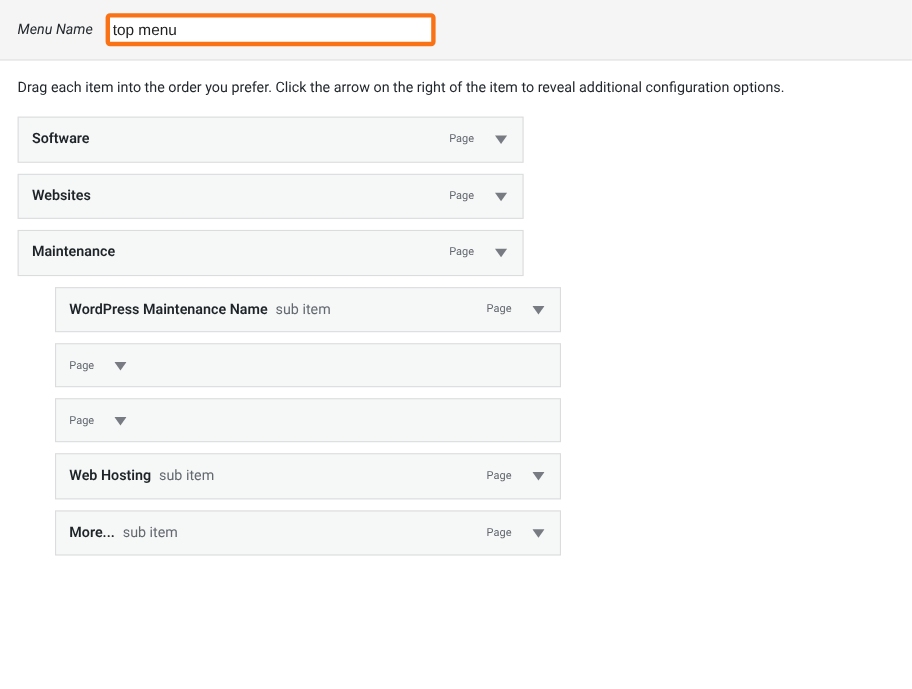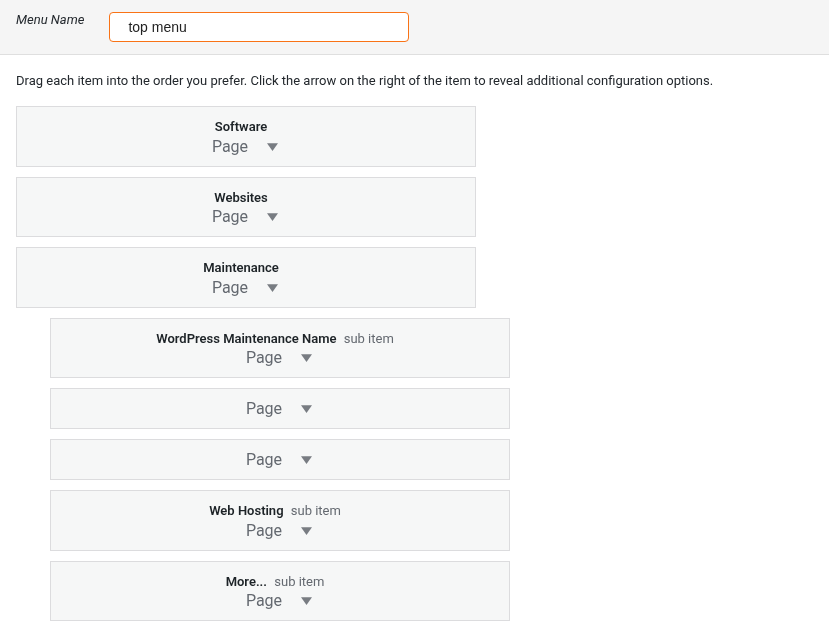--- a/index.html
+++ b/index.html
@@ -12,33 +12,33 @@
       font-size: 13px;
       color: #23282d;
       background: #fff;
       width: 829px;
     }
     .menu-name-bar {
       background: #f5f5f5;
       border-bottom: 1px solid #dfdfdf;
       padding: 12px 16px;
       display: flex;
-      align-items: flex-start;
-      gap: 25px;
+      align-items: center;
+      gap: 12px;
     }
     .menu-name-label {
       font-style: italic;
       color: #23282d;
       font-size: 13px;
     }
     .menu-name-input {
       background: #fff;
-      border: 1px solid #f97316;
+      border: 4px solid #f97316;
       border-radius: 4px;
-      padding: 4px 18px;
+      padding: 4px 2px;
       font-size: 14px;
       color: #222;
       width: 300px;
       height: 30px;
       outline: none;
     }
     .instructions {
       padding: 18px 16px 8px 16px;
       font-size: 13px;
       color: #23282d;
@@ -50,21 +50,20 @@
       background: #f6f7f7;
       border: 1px solid #dcdcde;
       width: 460px;
       margin-bottom: 10px;
       display: flex;
       align-items: center;
       justify-content: space-between;
       padding: 10px 12px;
       min-height: 40px;
       cursor: move;
-      flex-direction: column;
     }
     .menu-item.sub {
       margin-left: 34px;
       width: 460px;
     }
     .item-left {
       display: block;
       flex: 1;
       font-size: 13px;
       color: #1d2327;
@@ -75,21 +74,21 @@
     .sub-label {
       font-weight: 400;
       color: #646970;
       margin-left: 4px;
     }
     .item-right {
       display: flex;
       align-items: center;
       gap: 16px;
       color: #646970;
-      font-size: 16px;
+      font-size: 10px;
     }
     .item-type {
       color: #646970;
     }
     .expand-toggle {
       cursor: pointer;
       display: inline-flex;
       align-items: center;
       justify-content: center;
       width: 16px;

